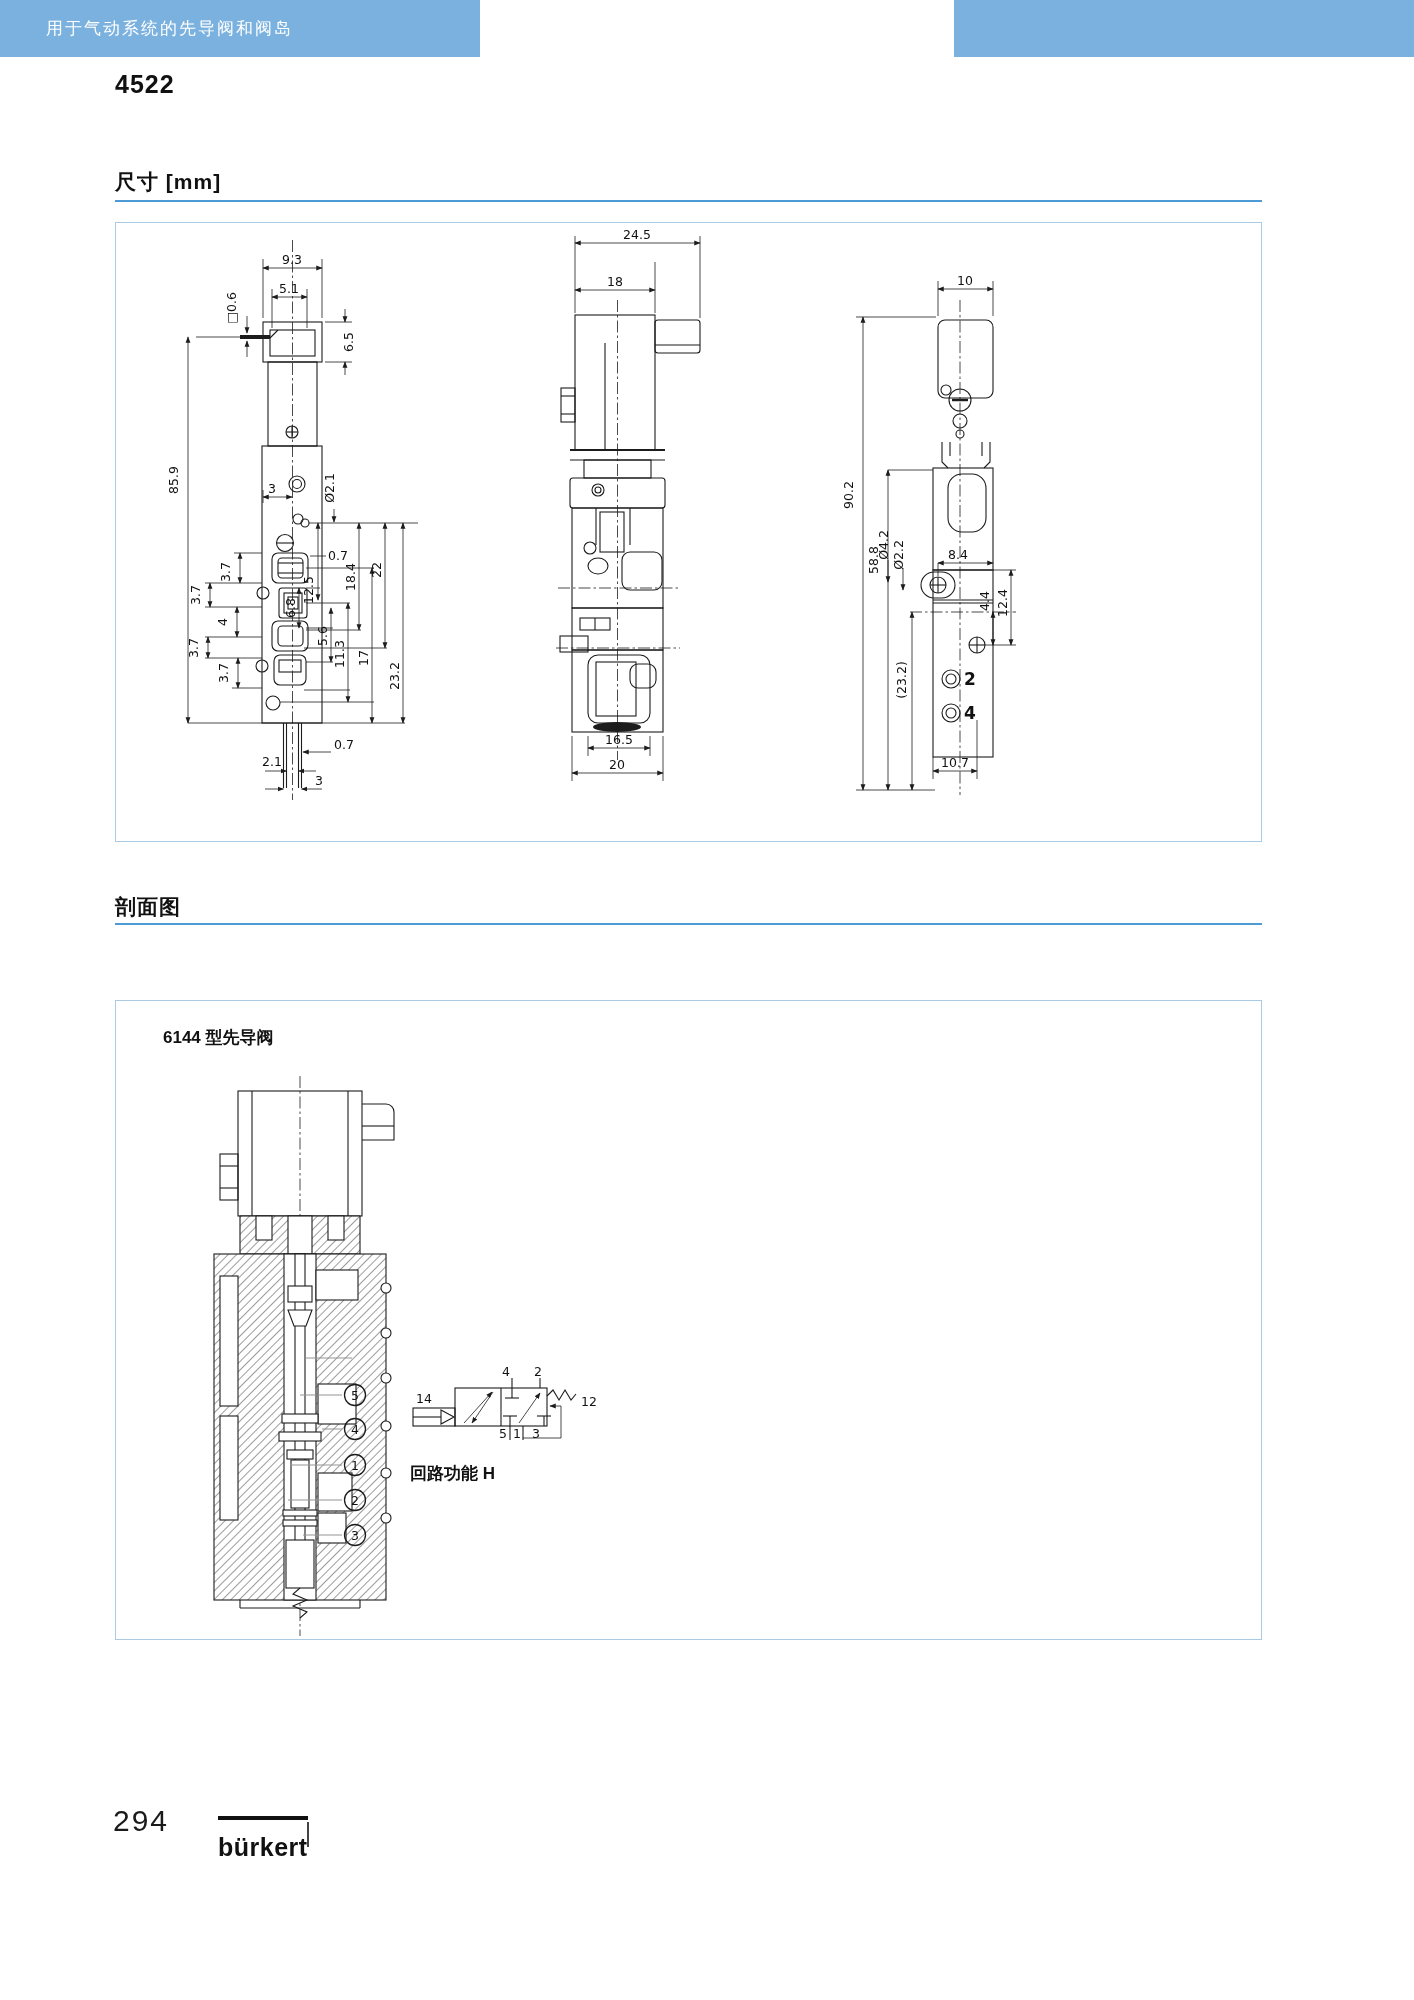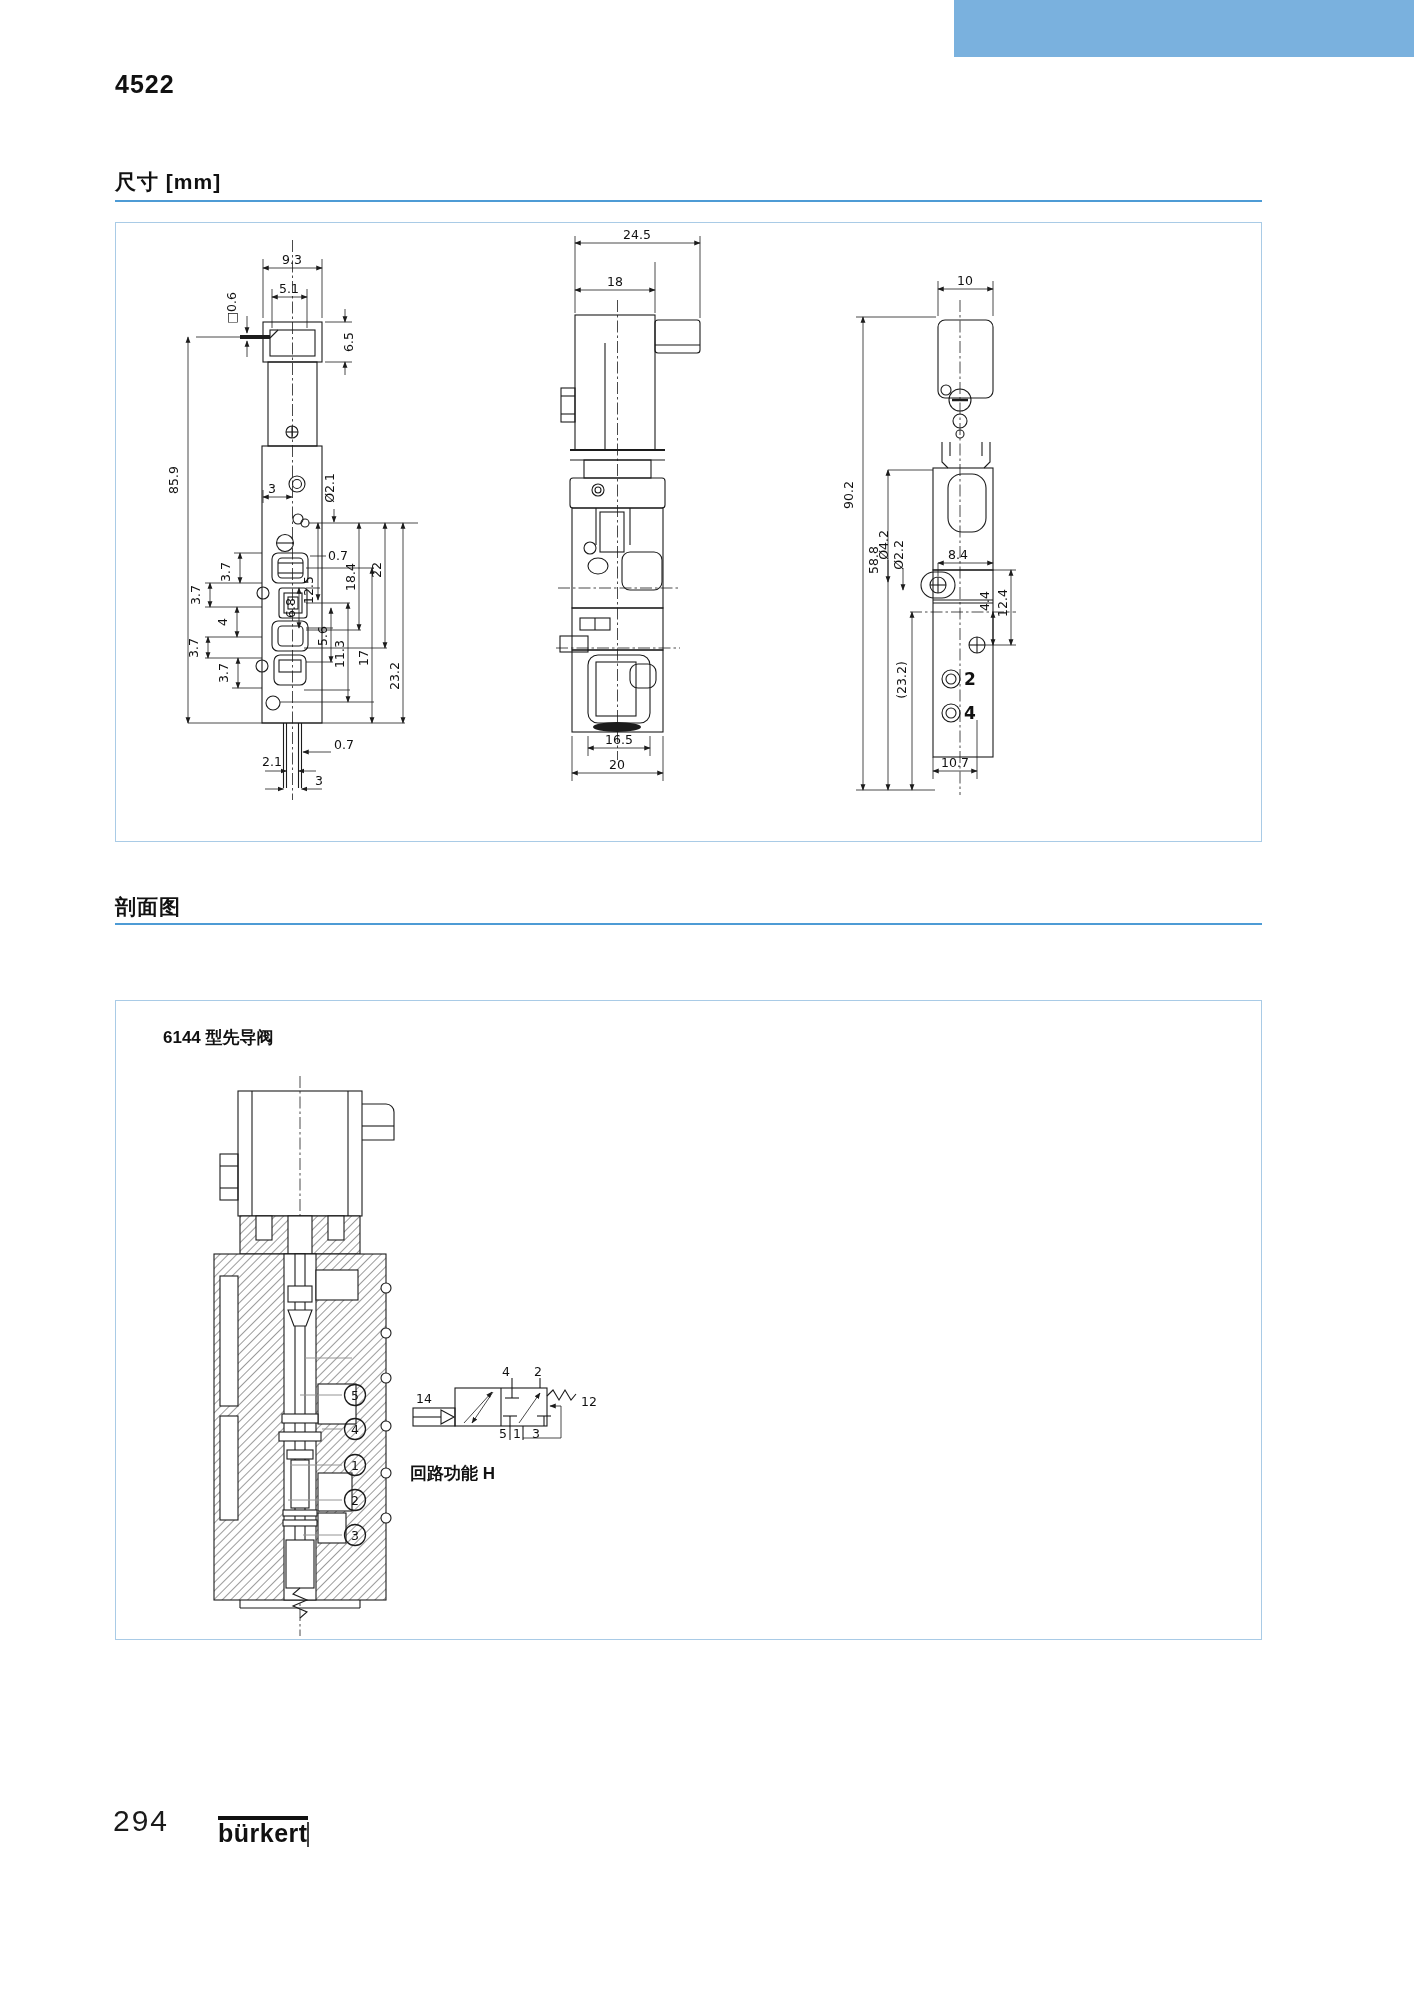--- a/index.html
+++ b/index.html
@@ -8,39 +8,42 @@
   .abs{position:absolute}
   .topbar{left:0;top:0;width:480px;height:57px;background:#7ab1de;color:#fff;
           font-size:17px;letter-spacing:2px;line-height:57px;padding-left:46px;box-sizing:border-box}
   .topbar-right{left:954px;top:0;width:460px;height:57px;background:#7ab1de}
   .product-code{left:115px;top:70px;font-size:25px;font-weight:bold;letter-spacing:1px}
   .sec-title{font-size:21px;font-weight:bold;letter-spacing:1px}
   .rule{height:2px;background:#4d9bd5}
   .box{border:1px solid #a9cbe6;background:#fff}
   .pagenum{left:113px;top:1804px;font-size:30px;color:#1a1a1a;letter-spacing:2px}
   .brand{left:218px;top:1816px;font-size:25px;font-weight:bold;letter-spacing:.5px;
-         border-top:4px solid #111;padding-top:1px;line-height:1}
+         border-top:4px solid #111;padding-top:15px;line-height:1}
   .fdiv{left:307px;top:1822px;width:2px;height:25px;background:#444}
   svg *{stroke:#1c1c1c;stroke-width:1.1;fill:none}
   g.dl line, g.dl polyline{stroke-width:.8}
   .cl{stroke-dasharray:12 3 2.5 3;stroke-width:.8}
   .gl{stroke:#949494;stroke-width:1}
   .wf{fill:#fff}
   .hat{fill:url(#hat)}
   .df{fill:#1c1c1c;stroke:none}
   svg text{fill:#111;stroke:none;font:12.5px "DejaVu Sans",sans-serif;text-anchor:middle}
   svg text.ta-s{text-anchor:start}
   svg text.cap{font:bold 17px "Liberation Sans","DejaVu Sans",sans-serif;text-anchor:start}
   svg text.plbl{font:bold 17px "DejaVu Sans",sans-serif;text-anchor:start}
 </style>
 </head>
 <body>
 
 <div class="page">
 
+  <div class="abs topbar">
+    <span>用于气动系统的先导阀和阀岛</span>
+  </div>
   <div class="abs topbar-right"></div>
 
   <div class="abs product-code">4522</div>
 
   <div class="abs sec-title" style="left:115px;top:168px">尺寸 [mm]</div>
   <div class="abs rule" style="left:115px;top:200px;width:1147px"></div>
 
   <div class="abs box" style="left:115px;top:222px;width:1145px;height:618px">
   <svg width="1145" height="618" viewBox="116 223 1145 618">
     <defs>

